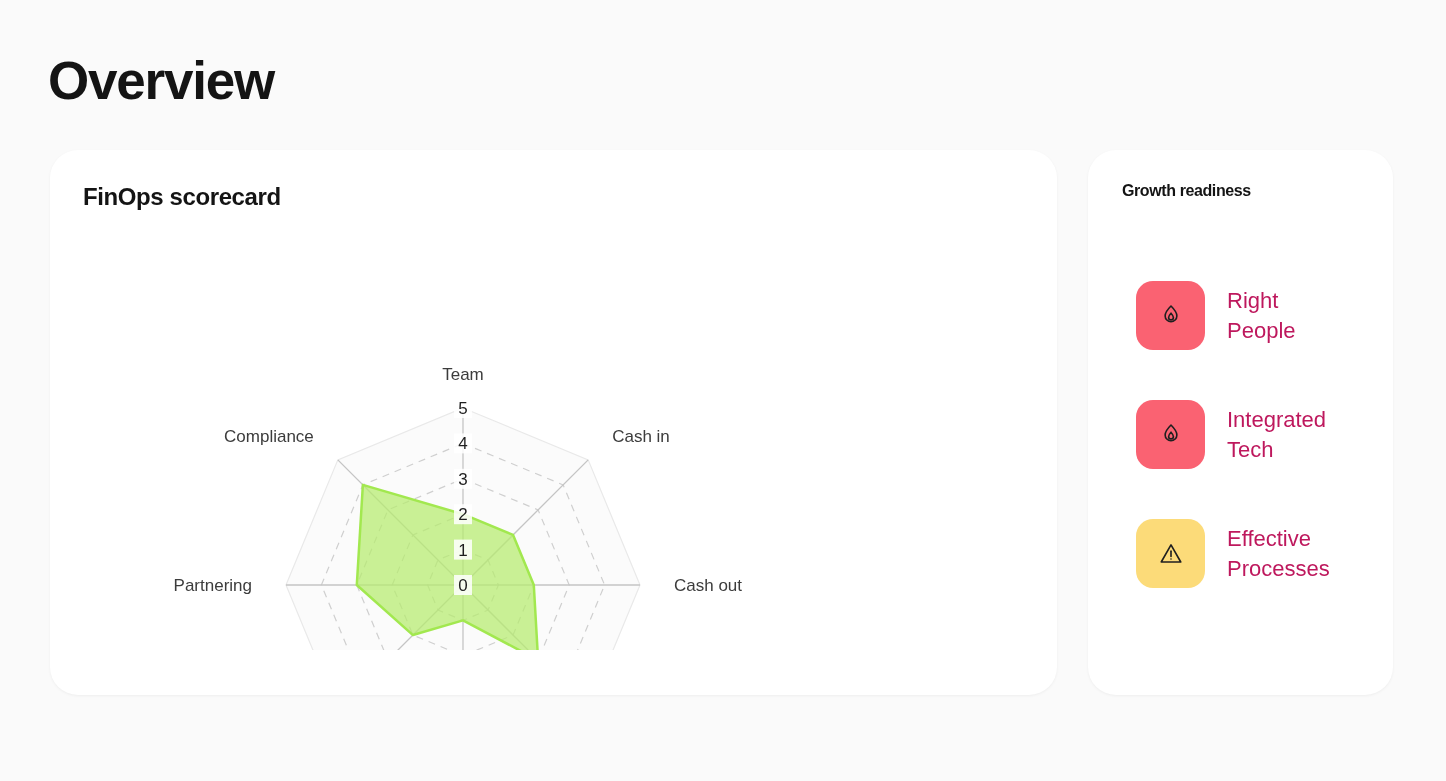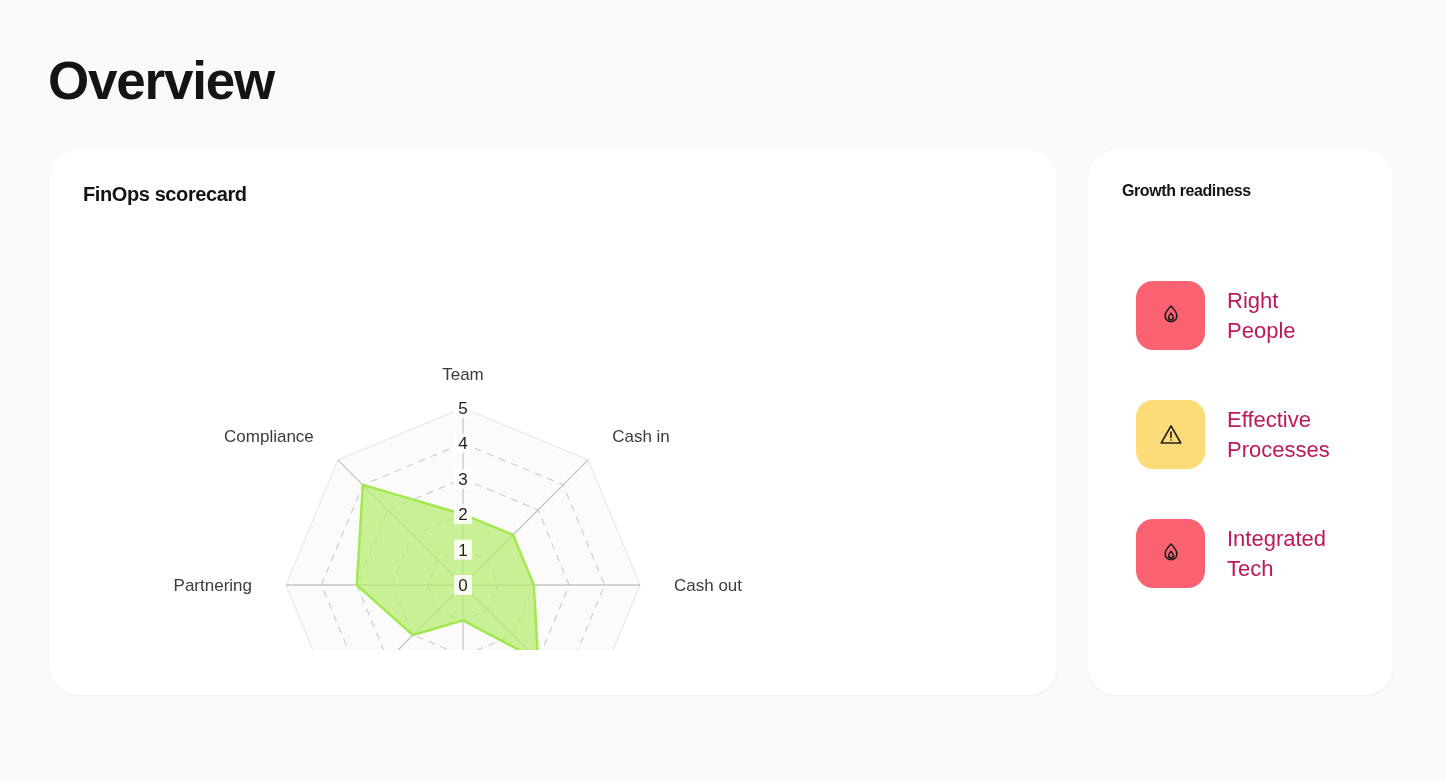--- a/index.html
+++ b/index.html
@@ -23,21 +23,21 @@
     border-radius: 28px;
     box-shadow: 0 1px 3px rgba(20,20,20,.05);
   }
   #scorecard-card { left: 50px; top: 150px; width: 1007px; height: 545px; }
   #growth-card   { left: 1088px; top: 150px; width: 305px; height: 545px; }
 
   .card-title {
     position: absolute; font-weight: 700; color: #141414;
     letter-spacing: -0.4px;
   }
-  #scorecard-title { left: 33px; top: 33px; font-size: 20px; }
+  #scorecard-title { left: 33px; top: 33px; font-size: 24px; }
   #growth-title    { left: 34px; top: 32px; font-size: 16px; }
 
   
   #radar-wrap { position: absolute; left: 12px; top: 0; width: 800px; height: 545px; }
   #radar-svg  { position: absolute; left: 80px; top: 60px; }
 
   .axis-label {
     font-size: 17px; fill: #3c3c3c;
     font-family: "Liberation Sans", sans-serif;
   }
@@ -137,36 +137,36 @@
           <div class="growth-icon" style="background: rgb(250, 98, 114);">
             <svg width="26" height="26" viewBox="0 0 24 24" fill="none" stroke="#1f1f1f" stroke-width="1.5" stroke-linecap="round" stroke-linejoin="round">
       <path d="M12 2.8c3.1 3.1 5.4 5.6 5.4 9.1a5.4 5.4 0 0 1-10.8 0c0-3.5 2.3-6 5.4-9.1z"></path>
       <path d="M12 9.4c1.3 1.4 2.2 2.5 2.2 4a2.2 2.2 0 0 1-4.4 0c0-1.5.9-2.6 2.2-4z"></path>
     </svg>
           </div>
           <div class="growth-label">Right
 People</div>
         </div>
         <div class="growth-item">
+          <div class="growth-icon" style="background: rgb(250, 98, 114);">
+            <svg width="26" height="26" viewBox="0 0 24 24" fill="none" stroke="#1f1f1f" stroke-width="1.5" stroke-linecap="round" stroke-linejoin="round">
+      <path d="M12 2.8c3.1 3.1 5.4 5.6 5.4 9.1a5.4 5.4 0 0 1-10.8 0c0-3.5 2.3-6 5.4-9.1z"></path>
+      <path d="M12 9.4c1.3 1.4 2.2 2.5 2.2 4a2.2 2.2 0 0 1-4.4 0c0-1.5.9-2.6 2.2-4z"></path>
+    </svg>
+          </div>
+          <div class="growth-label">Integrated
+Tech</div>
+        </div>
+        <div class="growth-item">
           <div class="growth-icon" style="background: rgb(252, 219, 121);">
             <svg width="26" height="26" viewBox="0 0 24 24" fill="none" stroke="#1f1f1f" stroke-width="1.5" stroke-linecap="round" stroke-linejoin="round">
       <path d="M12 3.6 21 19.4H3z"></path>
       <line x1="12" y1="9.4" x2="12" y2="14.2"></line>
       <circle cx="12" cy="16.6" r="0.75" fill="#1f1f1f" stroke="none"></circle>
     </svg>
           </div>
           <div class="growth-label">Effective
 Processes</div>
         </div>
-        <div class="growth-item">
-          <div class="growth-icon" style="background: rgb(250, 98, 114);">
-            <svg width="26" height="26" viewBox="0 0 24 24" fill="none" stroke="#1f1f1f" stroke-width="1.5" stroke-linecap="round" stroke-linejoin="round">
-      <path d="M12 2.8c3.1 3.1 5.4 5.6 5.4 9.1a5.4 5.4 0 0 1-10.8 0c0-3.5 2.3-6 5.4-9.1z"></path>
-      <path d="M12 9.4c1.3 1.4 2.2 2.5 2.2 4a2.2 2.2 0 0 1-4.4 0c0-1.5.9-2.6 2.2-4z"></path>
-    </svg>
-          </div>
-          <div class="growth-label">Integrated
-Tech</div>
-        </div>
       </div>
   </section>
 
 </div>
 
 </body></html>

